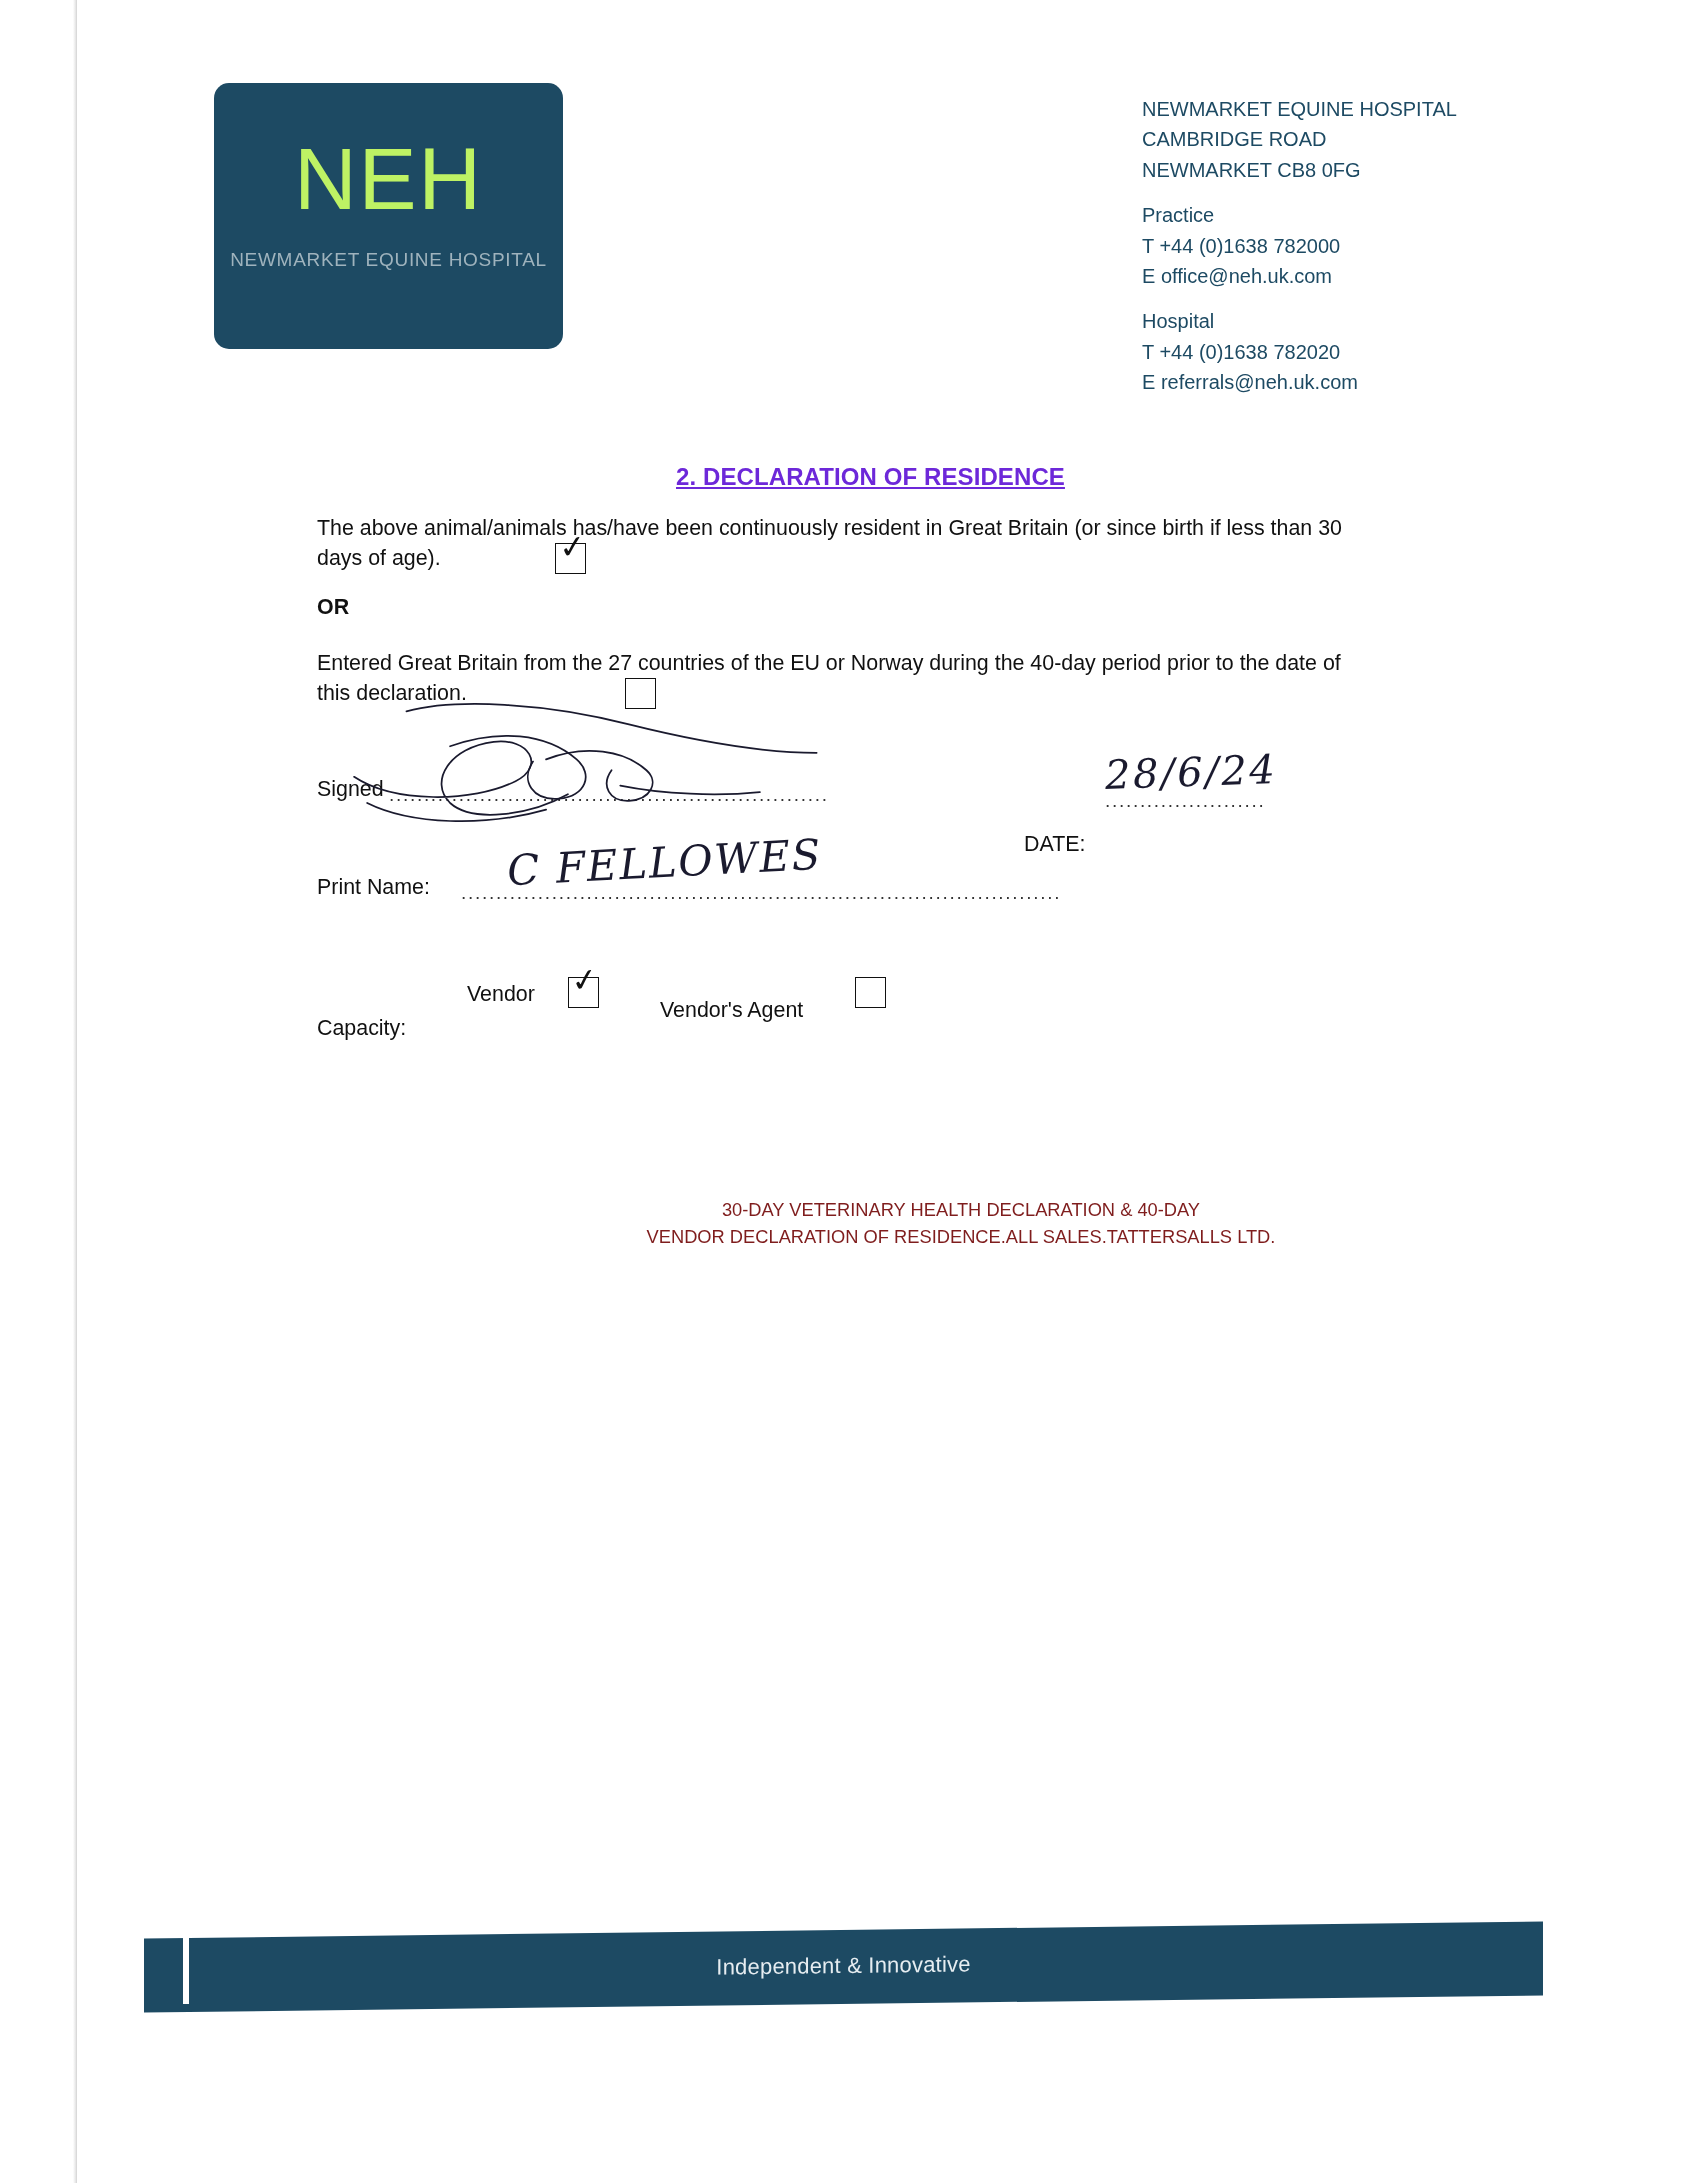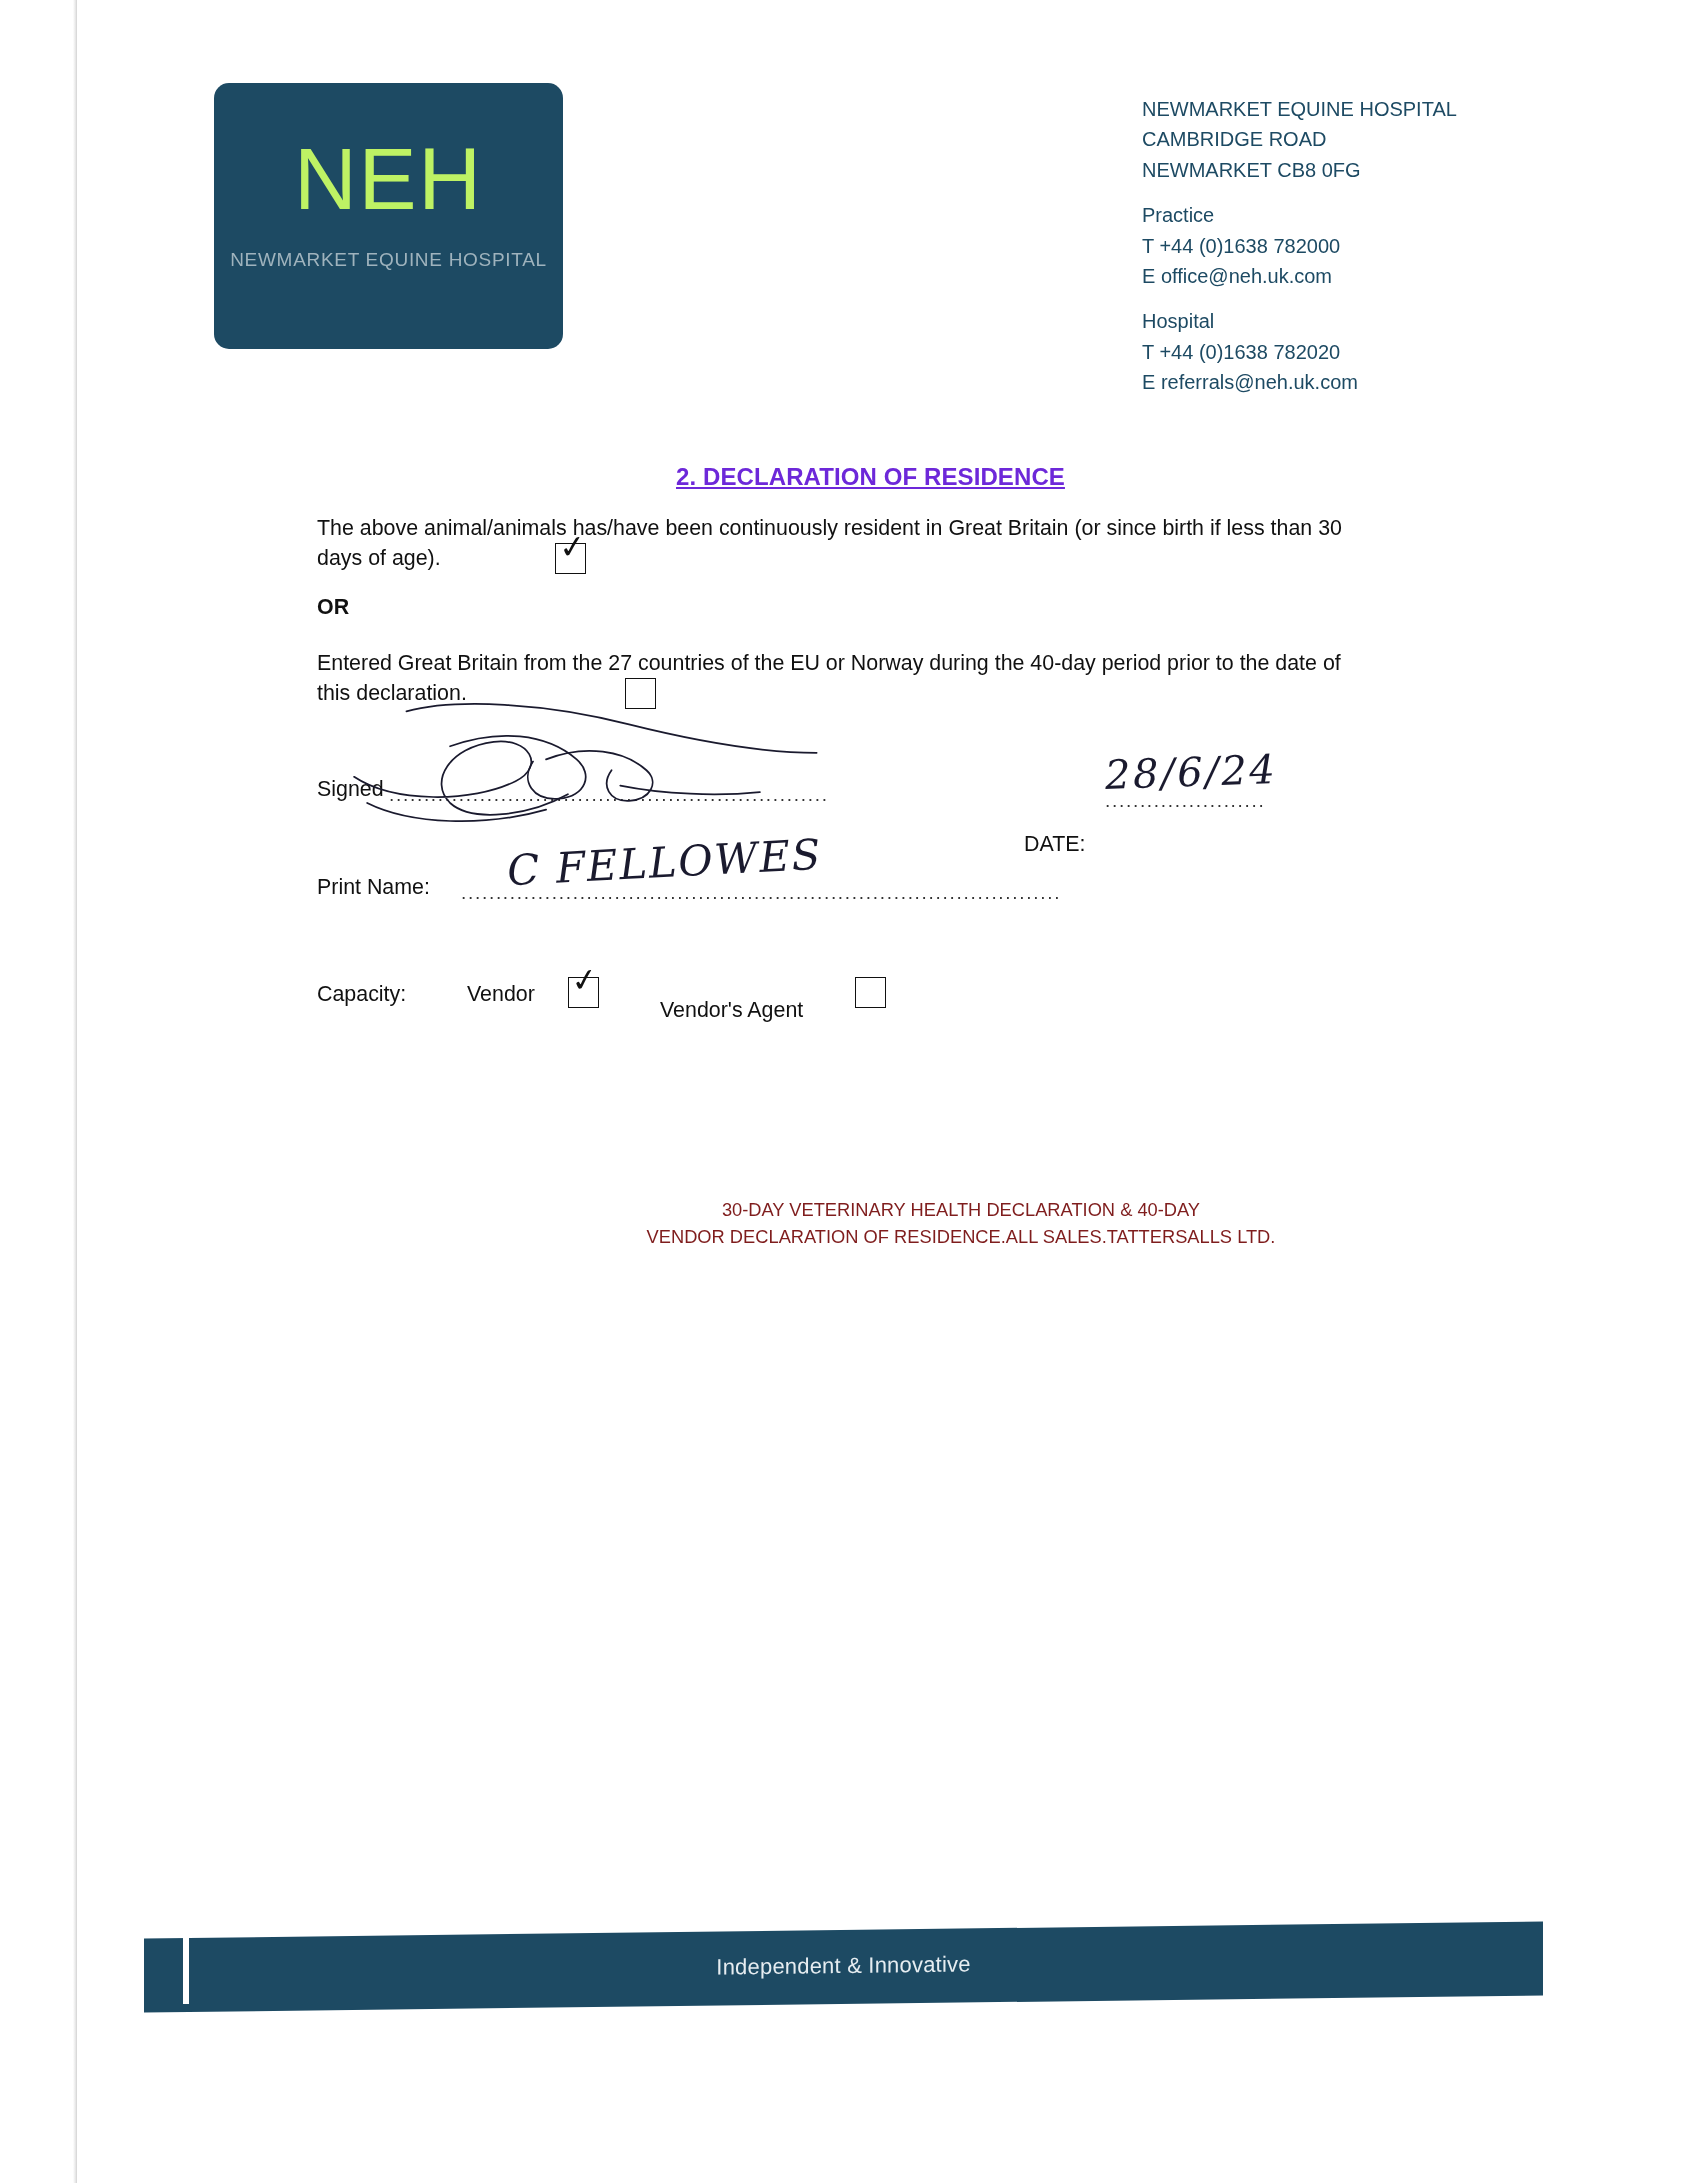--- a/index.html
+++ b/index.html
@@ -128,21 +128,21 @@
   }
 
   .label {
     position: absolute;
     color: #111;
     font-size: 21.4px;
   }
   .signed-label { left: 317px; top: 777px; }
   .date-label   { left: 1024px; top: 815px; margin-top: 17px; }
   .print-label  { left: 317px; top: 875px; text-align: right; }
-  .capacity-label { left: 317px; top: 982px; }
+  .capacity-label { left: 317px; top: 1016px; }
   .vendor-label   { left: 467px; top: 982px; }
   .agent-label    { left: 660px; top: 982px; margin-top: 16px; }
 
   .dots {
     position: absolute;
     color: #333;
     font-size: 19px;
     letter-spacing: 1.7px;
     white-space: nowrap;
     overflow: hidden;

